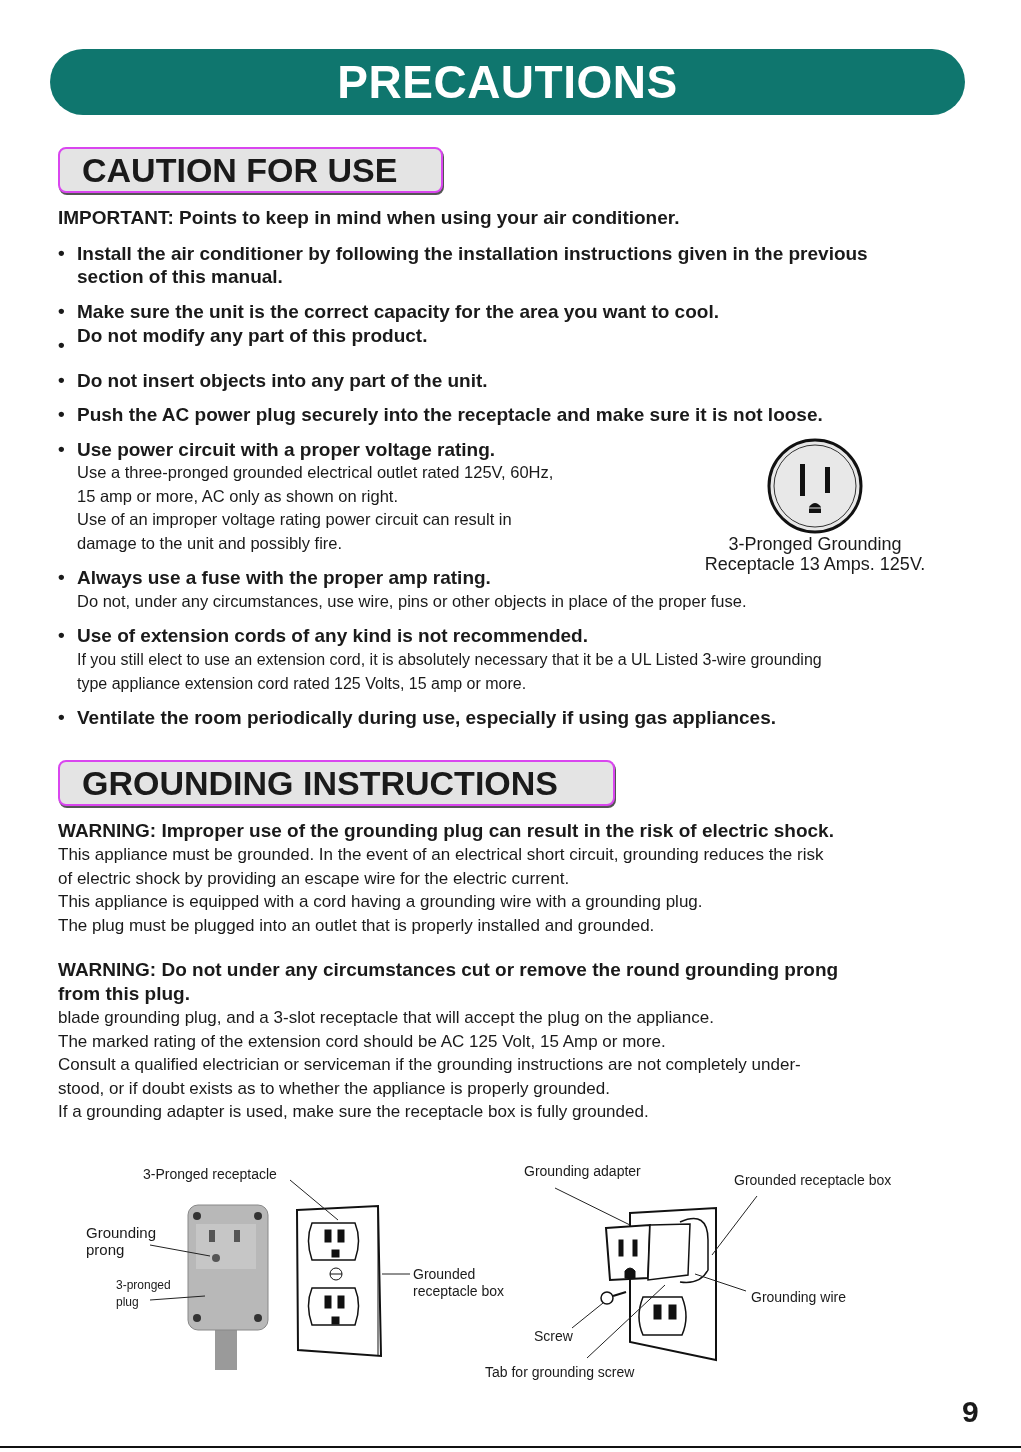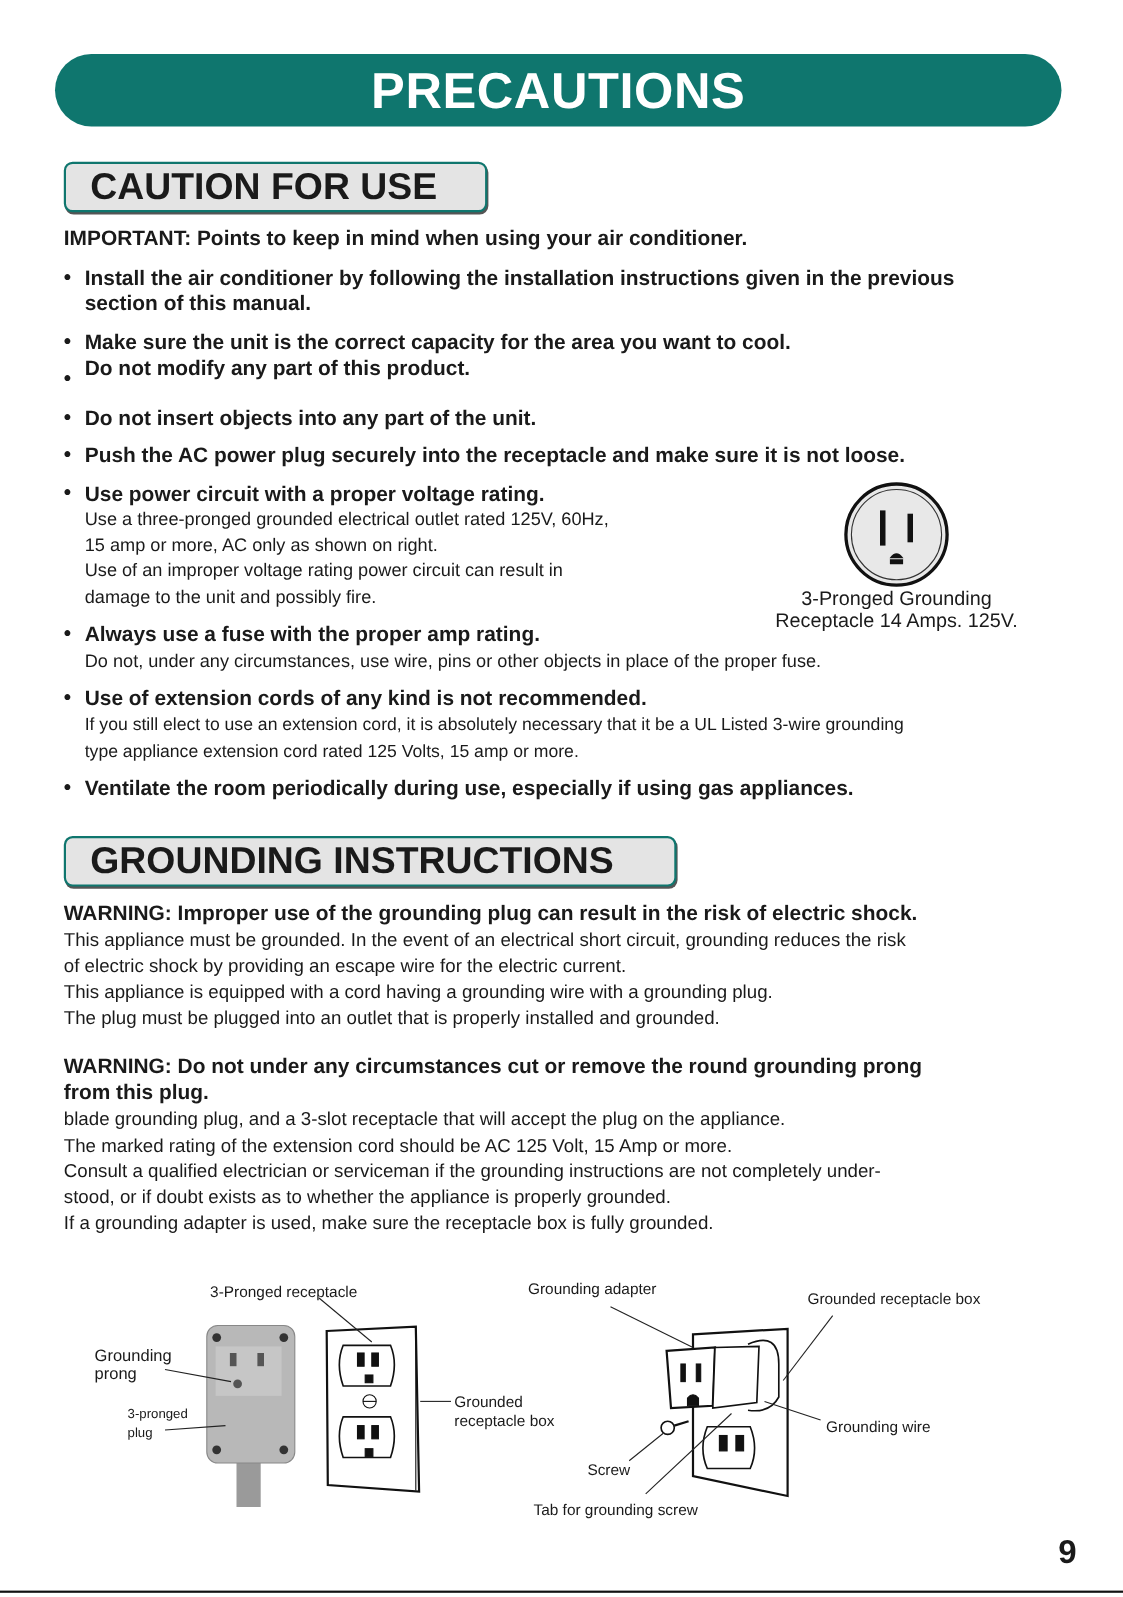--- a/index.html
+++ b/index.html
@@ -8,21 +8,21 @@
     font-family: "Liberation Sans", "DejaVu Sans", sans-serif; color: #1a1a1a;
   }
   .banner {
     position: absolute; left: 50px; top: 49px; width: 915px; height: 66px;
     background: #0f766e; border-radius: 40px;
     display: flex; align-items: center; justify-content: center;
   }
   .banner span { color: #fff; font-weight: bold; font-size: 46px; letter-spacing: 0.5px; }
   .section-box {
     position: absolute; left: 58px; height: 42px;
-    background: #e4e4e4; border: 2px solid #0f766e; border-radius: 8px;
+    background: #e4e4e4; border: 2px solid #d946ef; border-radius: 8px;
     box-shadow: 1px 2px 0 #555;
     display: flex; align-items: center;
   }
   .section-box span { font-weight: bold; font-size: 34px; color: #1a1a1a; padding-left: 22px; }
   .p { position: absolute; left: 58px; font-size: 17px; line-height: 23.5px; white-space: nowrap; }
   .b { font-weight: bold; font-size: 19px; }
   .bul { position: absolute; left: 58px; font-size: 19px; font-weight: bold; }
   .bul-text { position: absolute; left: 77px; font-weight: bold; font-size: 19px; line-height: 23px; white-space: nowrap; }
   .sub { position: absolute; left: 77px; font-size: 16.5px; line-height: 23.5px; white-space: nowrap; }
   .cap { position: absolute; font-size: 18px; line-height: 20px; text-align: center; white-space: nowrap; }
@@ -73,21 +73,21 @@
 <svg style="position:absolute;left:766px;top:437px;" width="98" height="98" viewBox="0 0 98 98">
   <circle cx="49" cy="49" r="46" fill="#e8e8e8" stroke="#111" stroke-width="3"></circle>
   <circle cx="49" cy="49" r="41" fill="none" stroke="#333" stroke-width="1"></circle>
   <rect x="34" y="27" width="5" height="32" fill="#111"></rect>
   <rect x="59" y="30" width="5" height="26" fill="#111"></rect>
   <path d="M43 76 L43 70 Q49 62 55 70 L55 76 Z" fill="#111"></path>
   <line x1="43" y1="71" x2="55" y2="71" stroke="#e8e8e8" stroke-width="1"></line>
 </svg>
 <div class="cap" style="left:700px;top:534px;width:230px;">
   <div>3-Pronged  Grounding</div>
-  <div>Receptacle 14 Amps. 125V.</div>
+  <div>Receptacle 13 Amps. 125V.</div>
 </div>
 
 <div class="bul" style="top:566px;">•</div>
 <div class="bul-text" style="top:566px;">Always use a fuse with the proper amp rating.</div>
 <div class="sub" style="top:590px;">Do not, under any circumstances, use wire, pins or other objects in place of the proper fuse.</div>
 
 <div class="bul" style="top:624px;">•</div>
 <div class="bul-text" style="top:624px;">Use of extension cords of any kind is not recommended.</div>
 <div class="sub" style="top:648px;font-size:16px;">
   <div>If you still elect to use an extension cord, it is absolutely necessary that it be a UL Listed 3-wire grounding</div>
@@ -172,33 +172,33 @@
     <line x1="150" y1="1300" x2="205" y2="1296"></line>
     <line x1="382" y1="1274" x2="410" y2="1274"></line>
     <line x1="555" y1="1188" x2="630" y2="1225"></line>
     <line x1="757" y1="1196" x2="712" y2="1255"></line>
     <line x1="746" y1="1291" x2="695" y2="1274"></line>
     <line x1="572" y1="1328" x2="603" y2="1303"></line>
     <line x1="587" y1="1358" x2="665" y2="1285"></line>
   </g>
 </svg>
 
-<div class="lbl" style="left:143px;top:1166px;margin-left:48px;">3-Pronged receptacle</div>
+<div class="lbl" style="left:143px;top:1166px;">3-Pronged receptacle</div>
 <div class="lbl" style="left:86px;top:1224px;font-size:15px;">
   <div>Grounding</div>
   <div>prong</div>
 </div>
 <div class="lbl" style="left:100px;top:1277px;font-size:12px;margin-left:16px;">
   <div>3-pronged</div>
   <div>plug</div>
 </div>
 <div class="lbl" style="left:413px;top:1266px;">
   <div>Grounded</div>
   <div>receptacle box</div>
 </div>
-<div class="lbl" style="left:480px;top:1163px;">Grounding adapter</div>
+<div class="lbl" style="left:524px;top:1163px;">Grounding adapter</div>
 <div class="lbl" style="left:734px;top:1172px;">Grounded receptacle box</div>
 <div class="lbl" style="left:751px;top:1289px;">Grounding wire</div>
 <div class="lbl" style="left:534px;top:1328px;">Screw</div>
 <div class="lbl" style="left:485px;top:1364px;">Tab for grounding screw</div>
 
 <div class="pagenum">9</div>
 <div class="bottom-rule"></div>
 
 </body></html>

